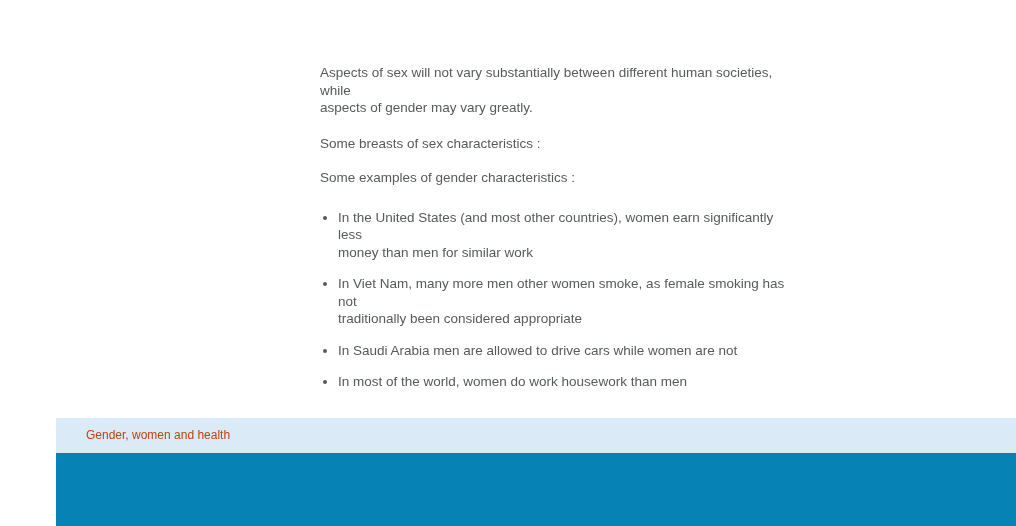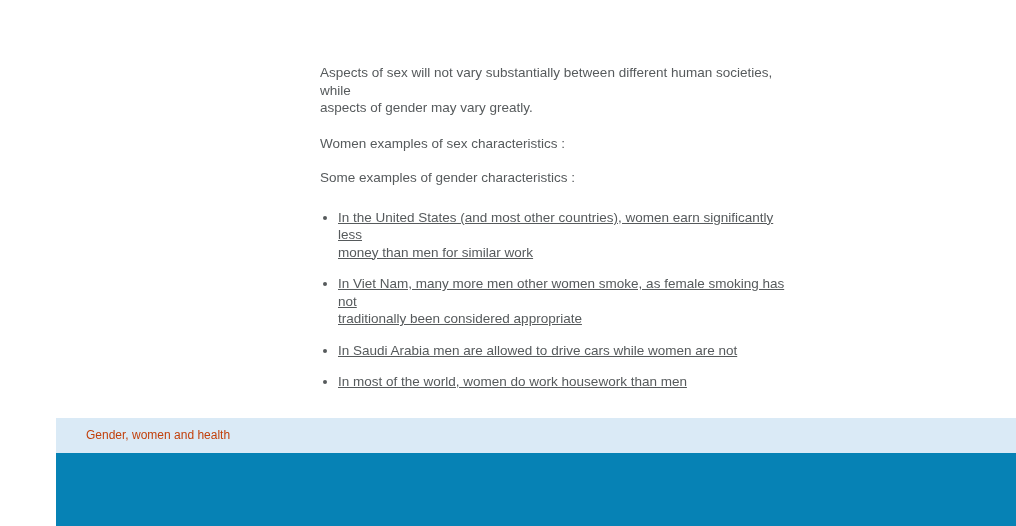--- a/index.html
+++ b/index.html
@@ -6,42 +6,42 @@
   html,body { width:1016px; height:526px; overflow:hidden; background:#ffffff;
     font-family:"Liberation Sans","DejaVu Sans",sans-serif; }
   .page { position:relative; width:1016px; height:526px; overflow:hidden; }
 
   
   .content { position:absolute; left:250px; top:0; width:500px;
     font-size:13.5px; line-height:17.5px; color:#565a5c; }
   .content .p1 { margin-top:8px; white-space:pre-line; }
   .content .section-label { margin-top:18px; }
   .content ul { margin:22px 0 0 0; padding-left:18px; list-style:disc; }
-  .content ul.second { margin-top:22px;text-decoration:underline; }
+  .content ul.second { margin-top:22px; }
   .content li { white-space:pre-line; }
   .content .section-label.gender { margin-top:17px; }
 
   
   .band { position:absolute; left:0; top:362px; width:1016px; height:35px;
     background:#daeaf6; color:#c2410c; font-size:12px; line-height:35px;
     padding-left:16px; }
 
   
   .footer { position:absolute; left:0; top:397px; width:1016px; height:129px;
     background:#0682b5; color:#ffffff; }
 </style>
 </head>
 <body>
 
 <div class="page">
 
   <div class="content">
     <p class="p1">Aspects of sex will not vary substantially between different human societies, while
 aspects of gender may vary greatly.</p>
-    <p class="section-label">Women examples of sex characteristics :</p>
+    <p class="section-label">Some breasts of sex characteristics :</p>
     <p class="section-label gender">Some examples of gender characteristics :</p>
     <ul class="second">
       <li>In the United States (and most other countries), women earn significantly less
 money than men for similar work</li>
       <li>In Viet Nam, many more men other women smoke, as female smoking has not
 traditionally been considered appropriate</li>
       <li>In Saudi Arabia men are allowed to drive cars while women are not</li>
       <li>In most of the world, women do work housework than men</li>
     </ul>
   </div>

